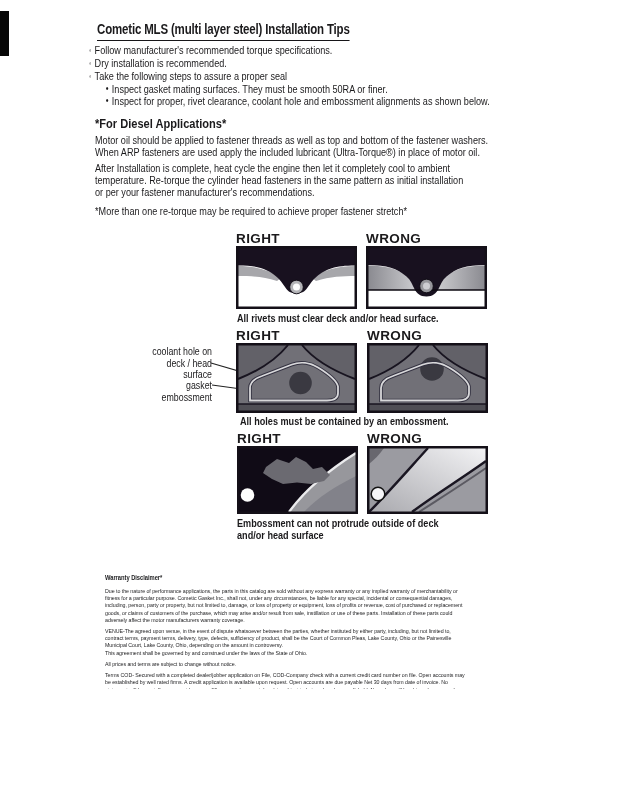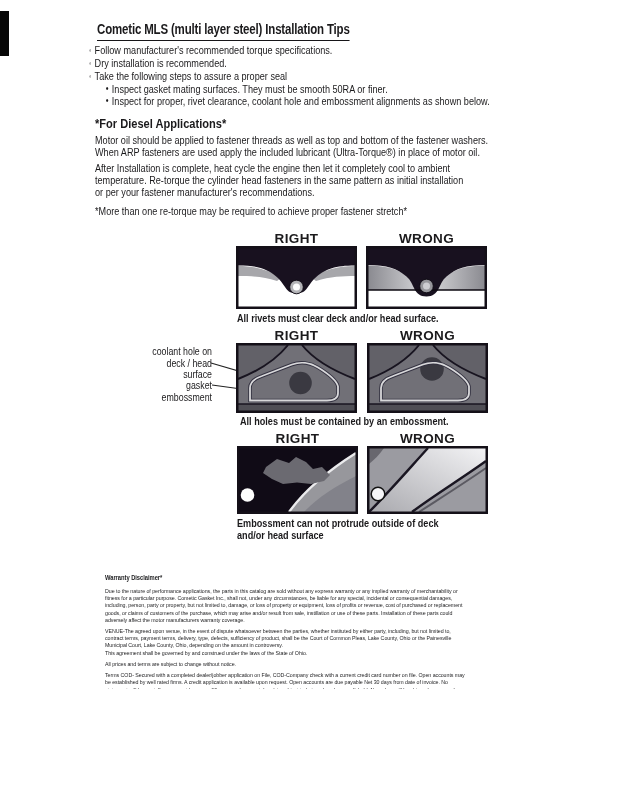--- a/index.html
+++ b/index.html
@@ -19,21 +19,21 @@
   .sub .b-marker{font-size:10px;}
 
   .diesel-h{position:absolute;left:95px;top:116px;font-size:13.5px;font-weight:bold;white-space:nowrap;
             transform:scaleX(0.82);transform-origin:0 0;}
   .para{position:absolute;font-size:11.4px;line-height:11.9px;white-space:pre-line;
         transform:scaleX(0.8);transform-origin:0 0;}
   #para1{left:95px;top:135px;}
   #para2{left:95px;top:163px;}
   #note{left:95px;top:206px;}
 
-  .dg-label{position:absolute;width:121px;text-align:center;font-weight:bold;font-size:13.5px;
+  .dg-label{position:absolute;width:121px;text-align:left;font-weight:bold;font-size:13.5px;
             letter-spacing:0.4px;}
   .panel{position:absolute;line-height:0;}
   .caption{position:absolute;font-weight:bold;font-size:11.4px;line-height:12px;white-space:pre-line;
            transform:scaleX(0.8);transform-origin:0 0;}
   .side-label{position:absolute;font-size:11px;line-height:11.6px;text-align:right;white-space:pre-line;
               transform:scaleX(0.8);transform-origin:100% 0;width:94px;}
   #coolant-label{left:118px;top:346px;}
   #gasket-label{left:118px;top:380px;}
   .leader-svg{position:absolute;left:205px;top:355px;}
 

